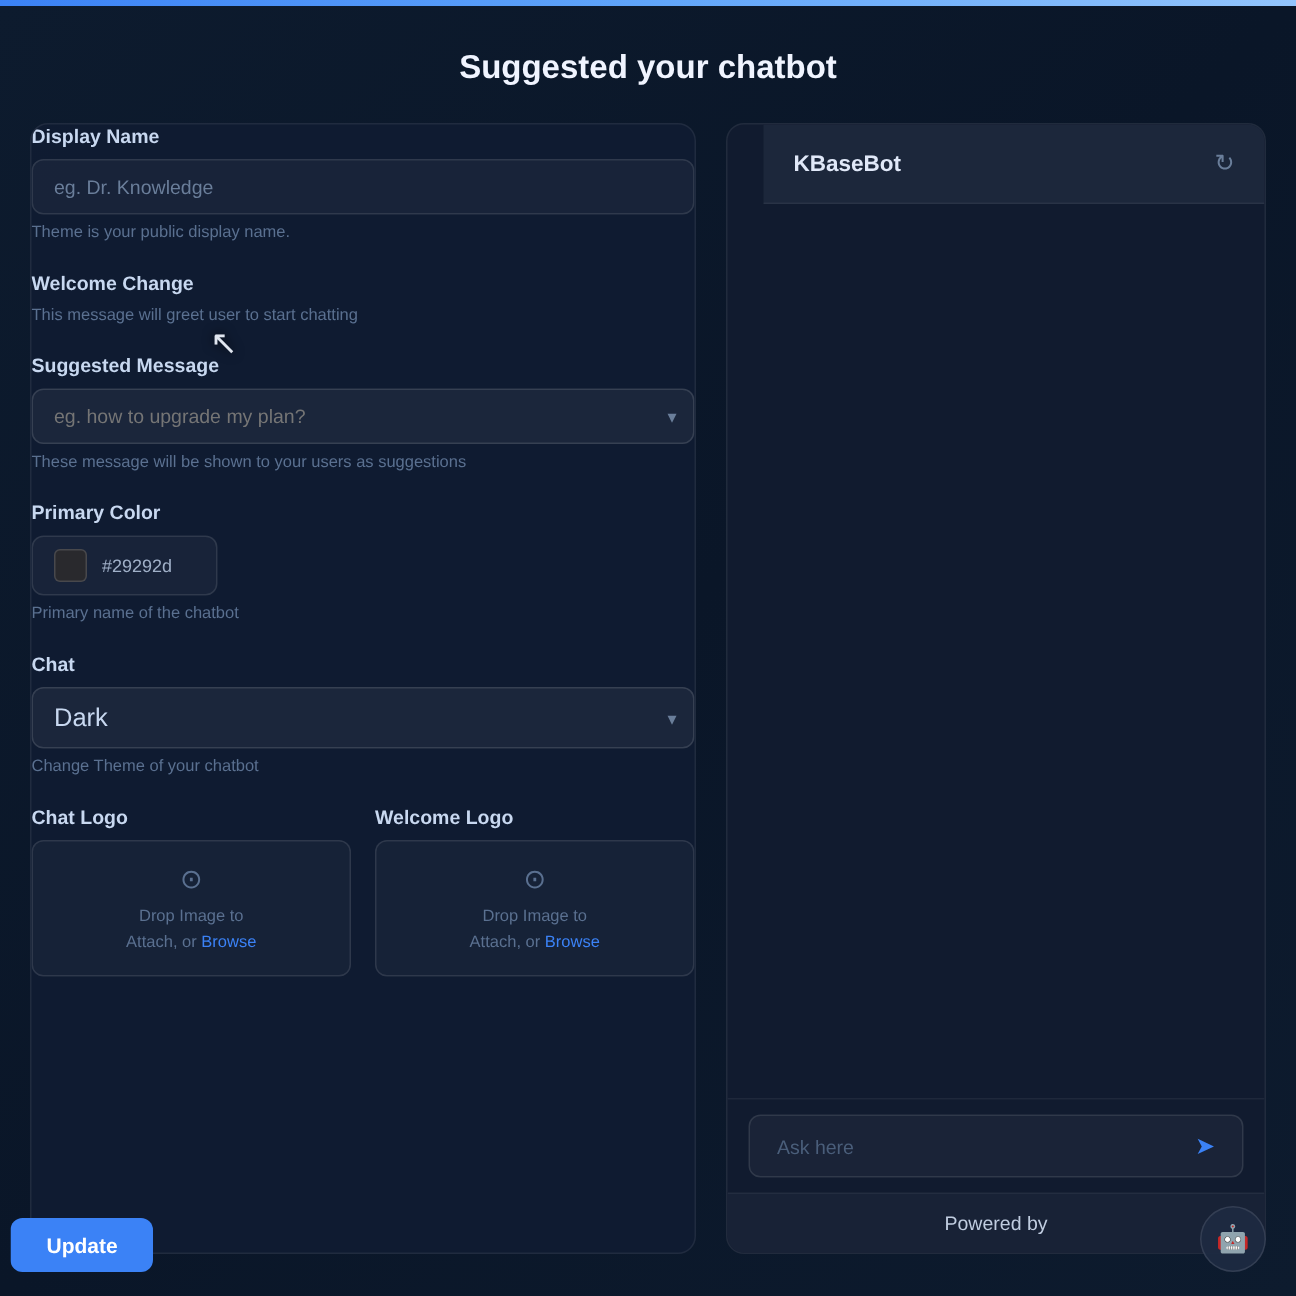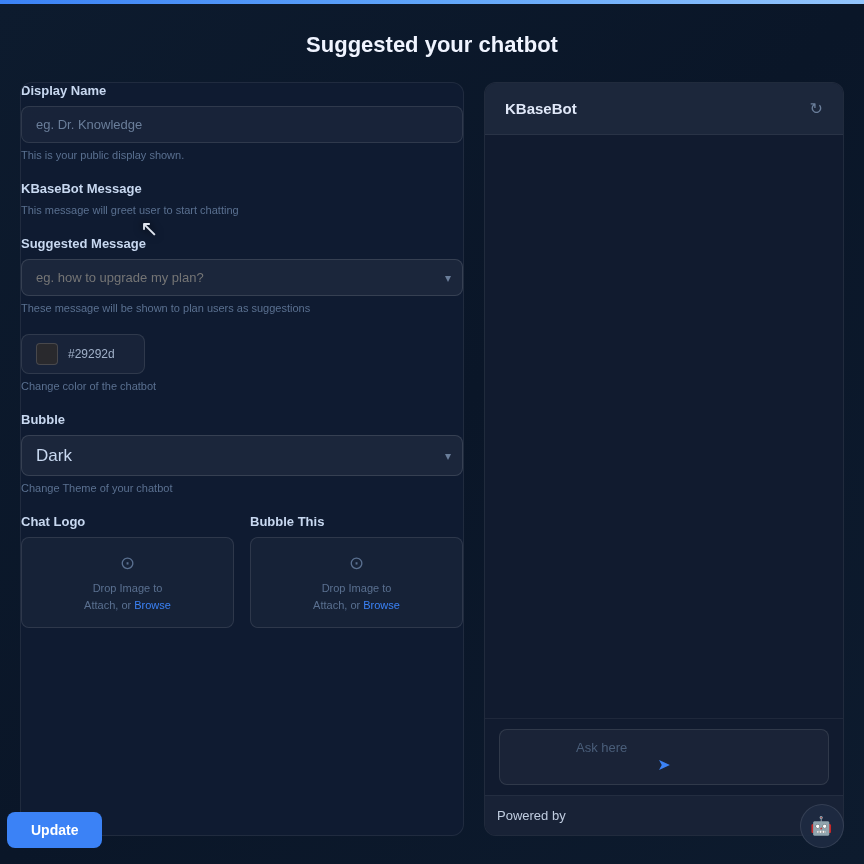--- a/index.html
+++ b/index.html
@@ -256,20 +256,21 @@
       overflow: hidden;
     }
 
     .chatbot-header {
       background: rgba(30, 40, 60, 0.95);
       padding: 16px 20px;
       display: flex;
       align-items: center;
       justify-content: space-between;
       border-bottom: 1px solid rgba(255,255,255,0.06);
+      margin-left: 24px;
     }
 
     .chatbot-title {
       font-size: 15px;
       font-weight: 600;
       color: #e0e8f8;
     }
 
     .chatbot-refresh {
       color: #6a7e9a;
@@ -286,21 +287,20 @@
       border-top: 1px solid rgba(255,255,255,0.06);
     }
 
     .chat-input-row {
       display: flex;
       align-items: center;
       background: rgba(255,255,255,0.04);
       border: 1px solid rgba(255,255,255,0.1);
       border-radius: 8px;
       padding: 10px 18px;
-      flex-direction: column;
     }
 
     .chat-input {
       flex: 1;
       background: transparent;
       border: none;
       color: #6a7e9a;
       font-size: 13px;
       outline: none;
     }
@@ -310,20 +310,21 @@
     }
 
     .chat-send {
       color: #3b82f6;
       cursor: pointer;
       font-size: 16px;
     }
 
     .powered-by {
       background: rgba(25, 35, 55, 0.95);
+      text-align: center;
       padding: 12px;
       font-size: 13px;
       color: #c0cde0;
       border-top: 1px solid rgba(255,255,255,0.05);
     }
 
     .update-button {
       background: #3b82f6;
       color: #fff;
       border: none;
@@ -373,47 +374,48 @@
 
 <h1 class="page-title">Suggested your chatbot</h1>
 
 <div class="main-layout">
 
   <div class="left-panel">
 
     <div class="field-group">
       <div class="field-label">Display Name</div>
       <input class="text-input" type="text" placeholder="eg. Dr. Knowledge" style="">
-      <div class="field-hint">This is your public display shown.</div>
+      <div class="field-hint">Theme is your public display name.</div>
     </div>
 
     <div class="field-group">
-      <div class="field-label">KBaseBot Message</div>
+      <div class="field-label">Welcome Change</div>
       <div class="field-hint">This message will greet user to start chatting</div>
     </div>
 
     <div class="field-group">
       <div class="field-label">Suggested Message</div>
       <div class="select-wrapper">
         <input class="select-input" type="text" placeholder="eg. how to upgrade my plan?" style="">
         <span class="select-chevron">▾</span>
       </div>
-      <div class="field-hint">These message will be shown to plan users as suggestions</div>
+      <div class="field-hint">These message will be shown to your users as suggestions</div>
     </div>
 
     <div class="field-group">
+      <div class="field-label">Primary Color</div>
       <div class="color-row">
         <div class="color-swatch"></div>
         <span class="color-value">#29292d</span>
       </div>
-      <div class="field-hint">Change color of the chatbot</div>
+      <div class="field-hint">Primary name of the chatbot</div>
     </div>
 
     <div class="field-group">
-      <div class="field-label">Bubble</div>
+      <div class="field-label">Chat</div>
       <div class="theme-select-wrapper">
         <select class="theme-select">
           <option>Dark</option>
           <option>Light</option>
         </select>
         <span class="theme-chevron">▾</span>
       </div>
       <div class="field-hint">Change Theme of your chatbot</div>
     </div>
 
@@ -423,21 +425,21 @@
         <div class="field-label">Chat Logo</div>
         <div class="logo-upload">
           <div class="logo-upload-icon">⊙</div>
           <div class="logo-upload-text">
             Drop Image to<br>Attach, or <span class="logo-upload-browse">Browse</span>
           </div>
         </div>
       </div>
 
       <div class="logo-group">
-        <div class="field-label">Bubble This</div>
+        <div class="field-label">Welcome Logo</div>
         <div class="logo-upload">
           <div class="logo-upload-icon">⊙</div>
           <div class="logo-upload-text">
             Drop Image to<br>Attach, or <span class="logo-upload-browse">Browse</span>
           </div>
         </div>
       </div>
 
     </div>
 

